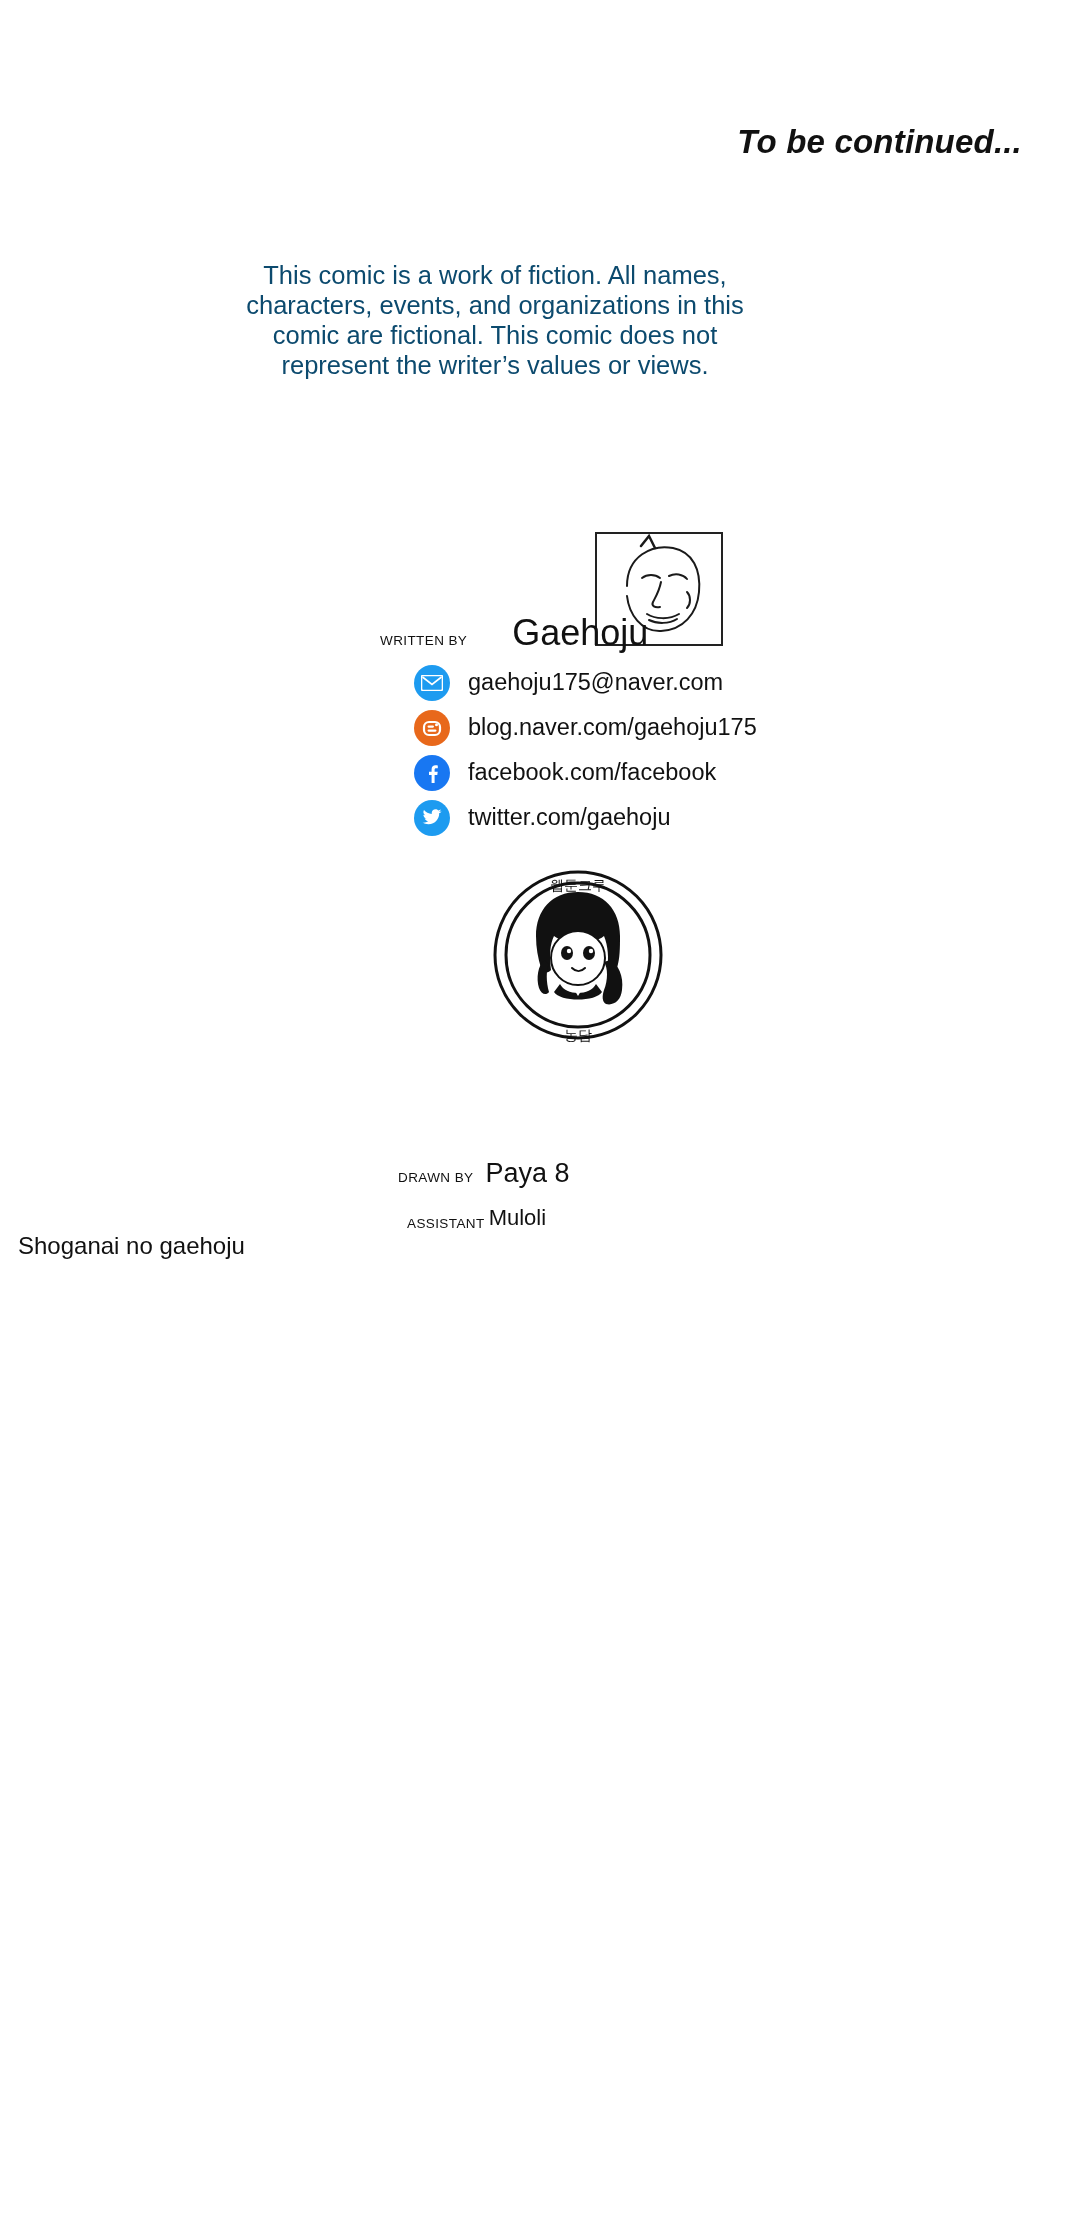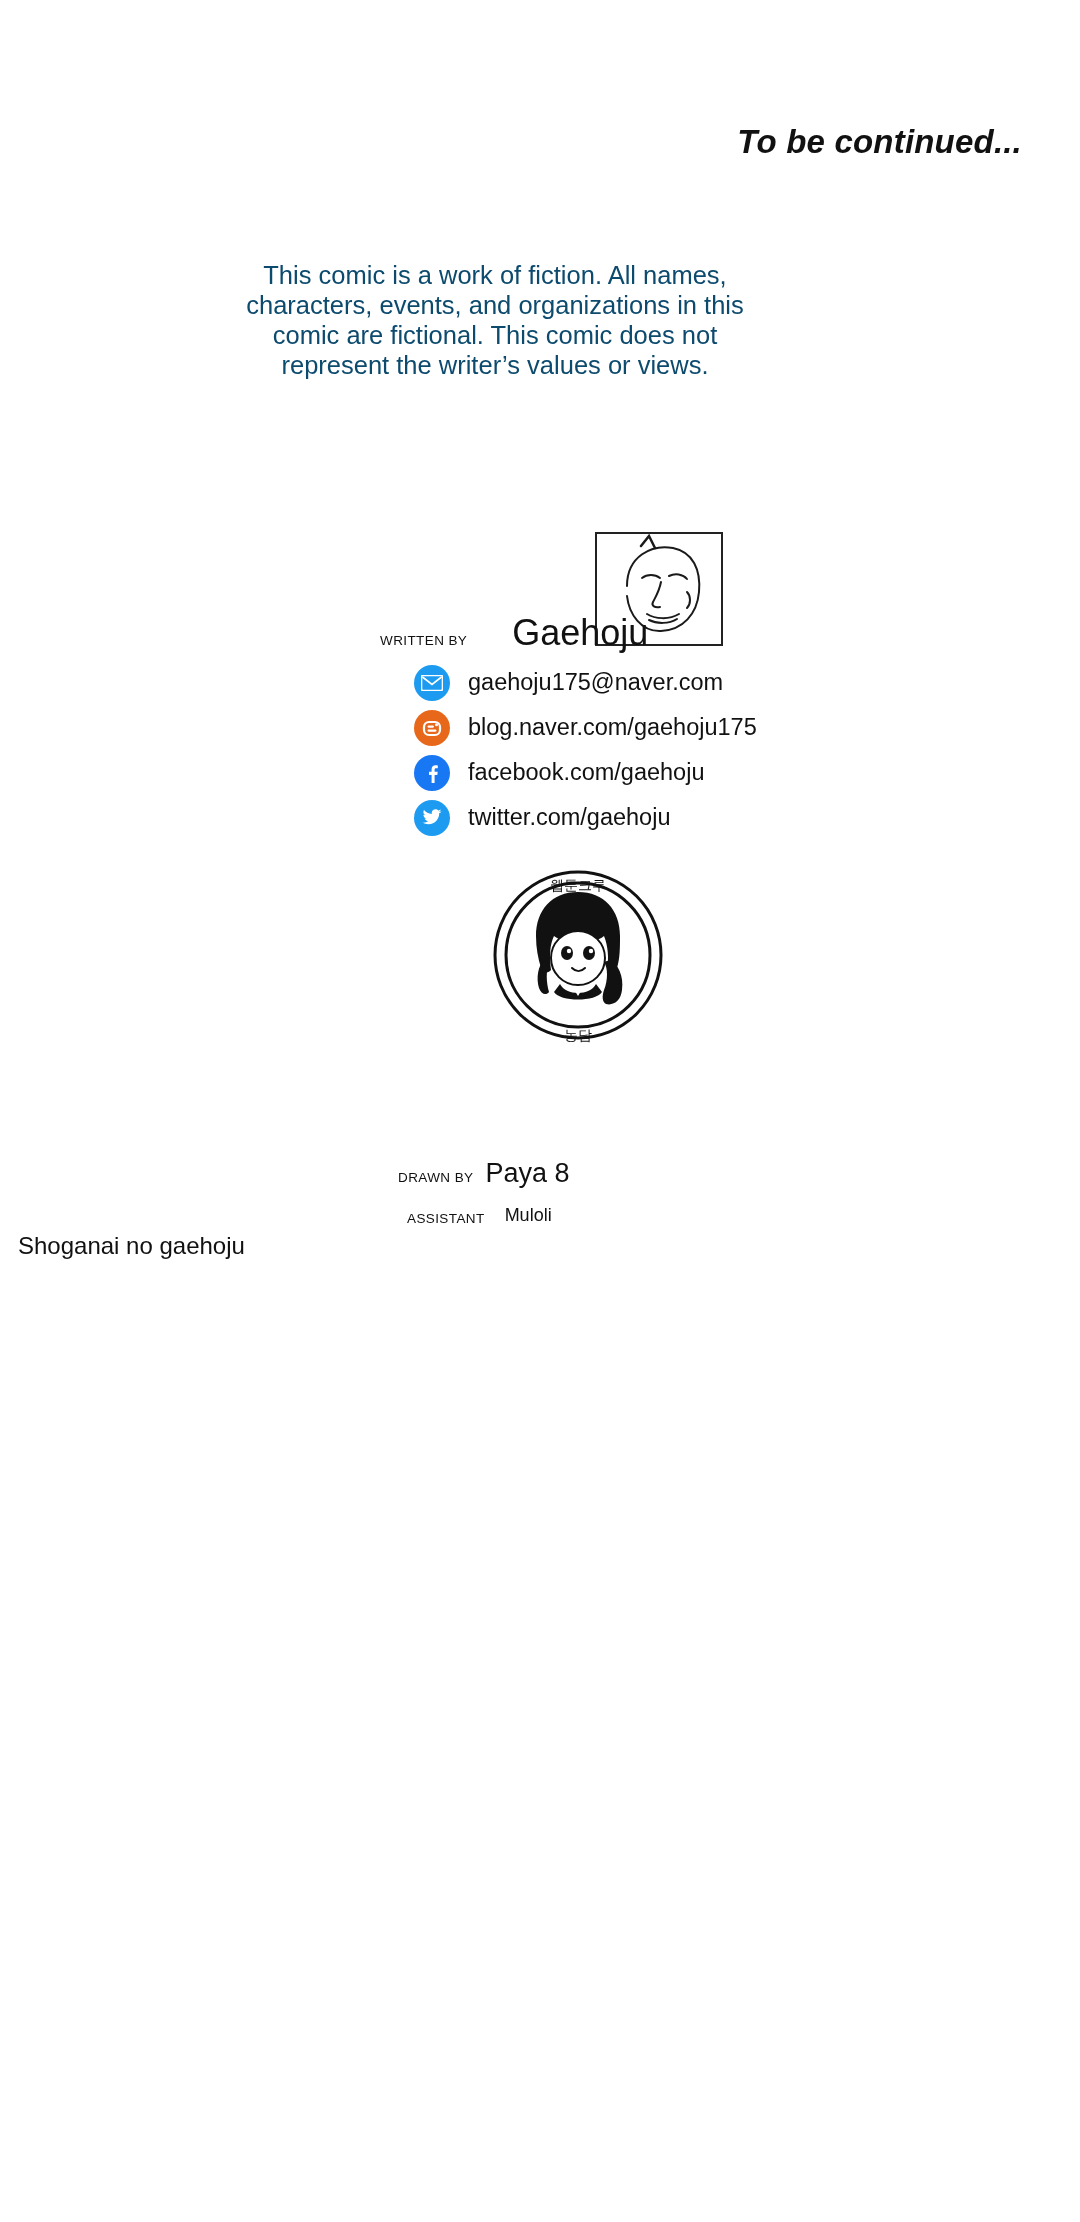--- a/index.html
+++ b/index.html
@@ -129,23 +129,23 @@
     margin-left: 12px;
   }
   .assistant-row {
     position: absolute;
     top: 1205px;
     left: 407px;
     display: flex;
     align-items: flex-end;
   }
   .assistant-name {
-    font-size: 18px;
-    color: #111;
-    margin-left: 20px;
+    font-size: 22px;
+    color: #111;
+    margin-left: 4px;
   }
 
   .fansub {
     position: absolute;
     top: 1232px;
     left: 18px;
     font-size: 24px;
     color: #111;
   }
 </style>
@@ -201,21 +201,21 @@
       </span>
       <span class="social-text">blog.naver.com/gaehoju175</span>
     </div>
 
     <div class="social-row">
       <span class="social-icon" style="background:#1877f2">
         <svg width="22" height="22" viewBox="0 0 22 22">
           <path d="M13.6 21v-8h2.7l0.4-3.2h-3.1V7.8c0-0.9 0.3-1.5 1.6-1.5h1.6V3.4C16.5 3.3 15.6 3.2 14.5 3.2c-2.3 0-3.9 1.4-3.9 4.1v2.5H8v3.2h2.6v8z" fill="#fff"></path>
         </svg>
       </span>
-      <span class="social-text">facebook.com/gaehoju</span>
+      <span class="social-text">facebook.com/facebook</span>
     </div>
 
     <div class="social-row">
       <span class="social-icon" style="background:#1d9bf0">
         <svg width="22" height="20" viewBox="0 0 22 20">
           <path d="M20.5 3.2c-0.7 0.3-1.5 0.5-2.3 0.6 0.8-0.5 1.4-1.3 1.7-2.2-0.8 0.5-1.6 0.8-2.5 1C16.6 1.8 15.6 1.3 14.5 1.3c-2.1 0-3.8 1.7-3.8 3.8 0 0.3 0 0.6 0.1 0.9C7.6 5.8 4.8 4.3 3 2 2.6 2.6 2.4 3.3 2.4 4.1c0 1.3 0.7 2.5 1.7 3.2C3.5 7.2 2.9 7.1 2.4 6.8v0c0 1.8 1.3 3.4 3 3.7-0.3 0.1-0.6 0.1-1 0.1-0.2 0-0.5 0-0.7-0.1 0.5 1.5 1.9 2.6 3.5 2.6-1.3 1-2.9 1.6-4.7 1.6-0.3 0-0.6 0-0.9-0.1 1.7 1.1 3.7 1.7 5.8 1.7 7 0 10.8-5.8 10.8-10.8v-0.5C19 5.3 19.8 4.3 20.5 3.2z" fill="#fff"></path>
         </svg>
       </span>
       <span class="social-text">twitter.com/gaehoju</span>
     </div>

